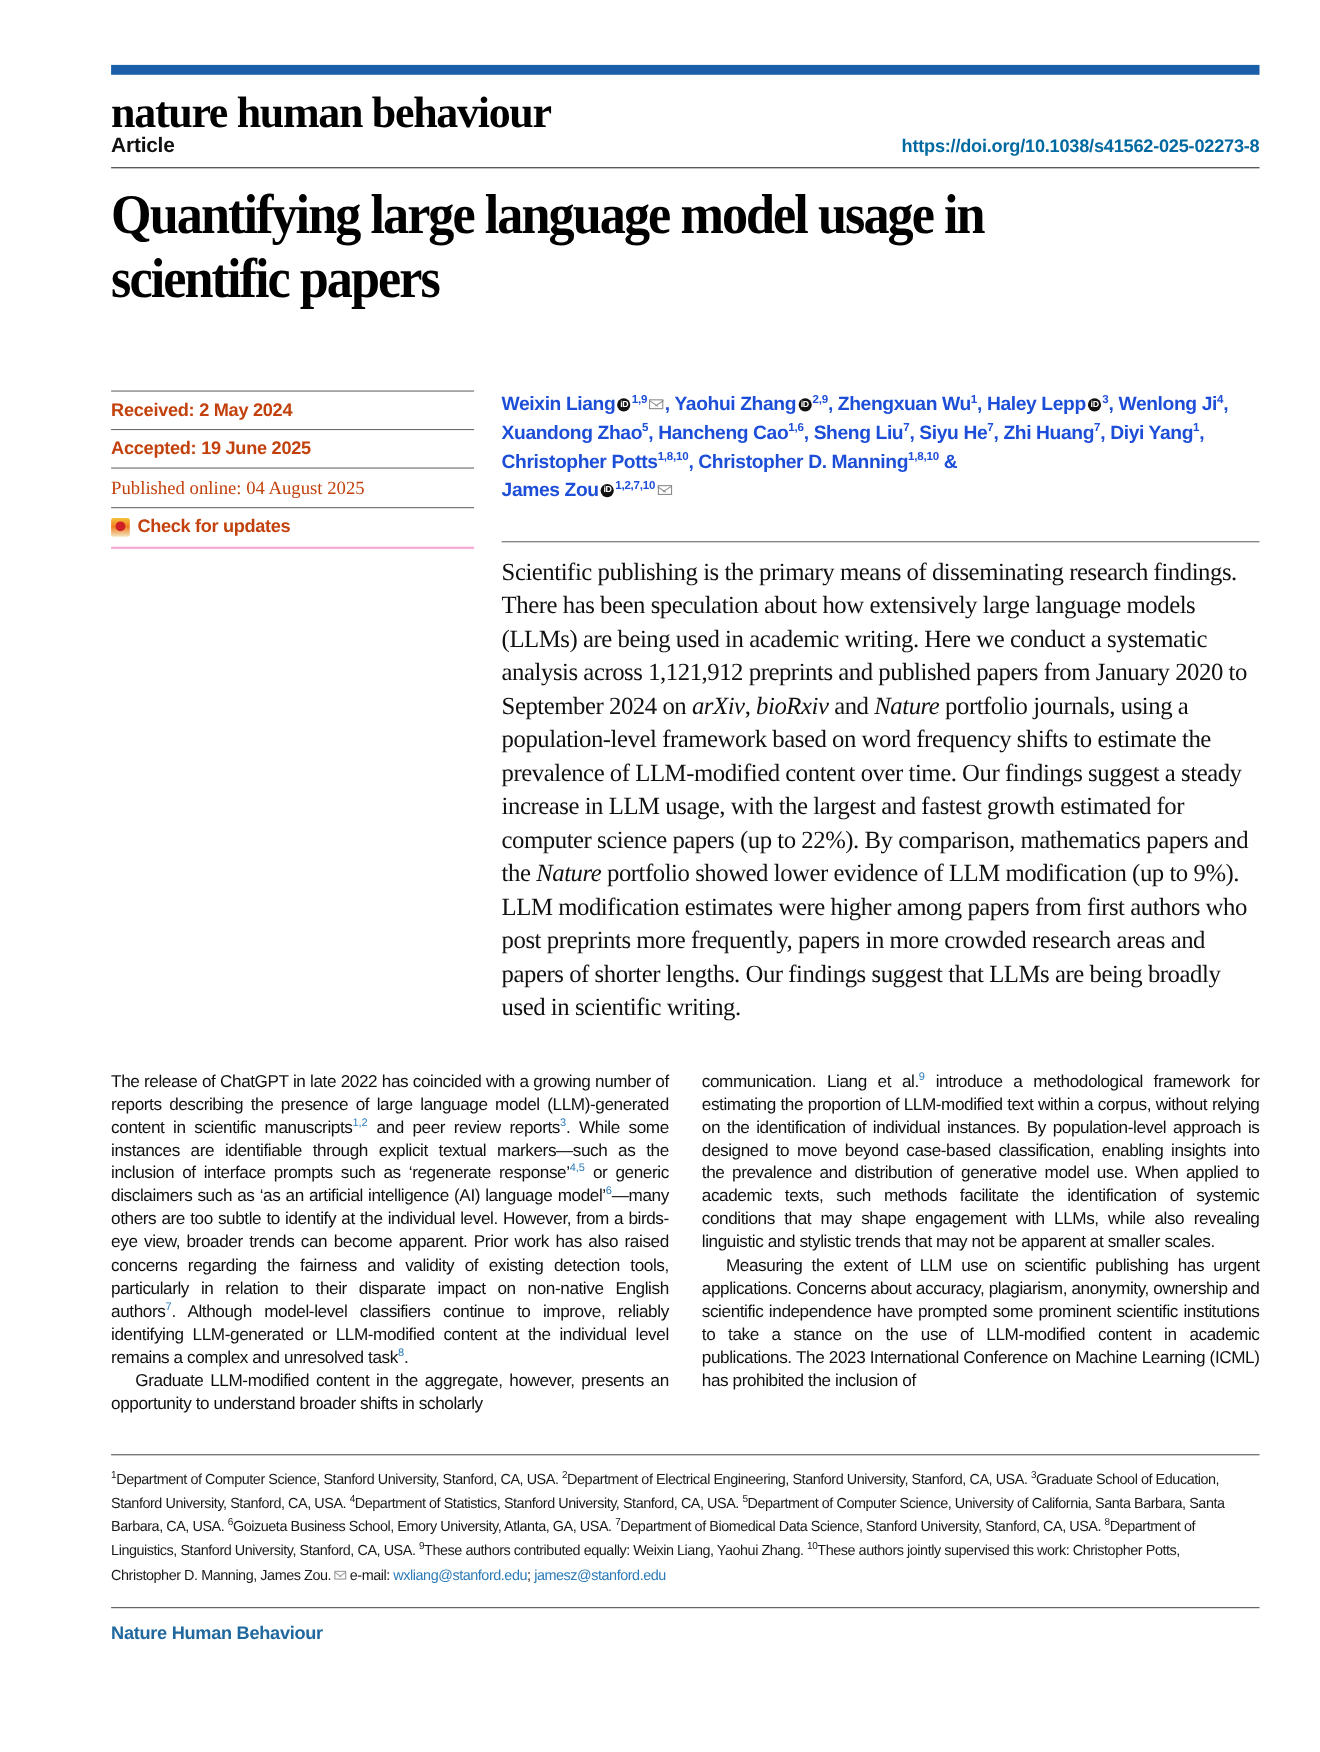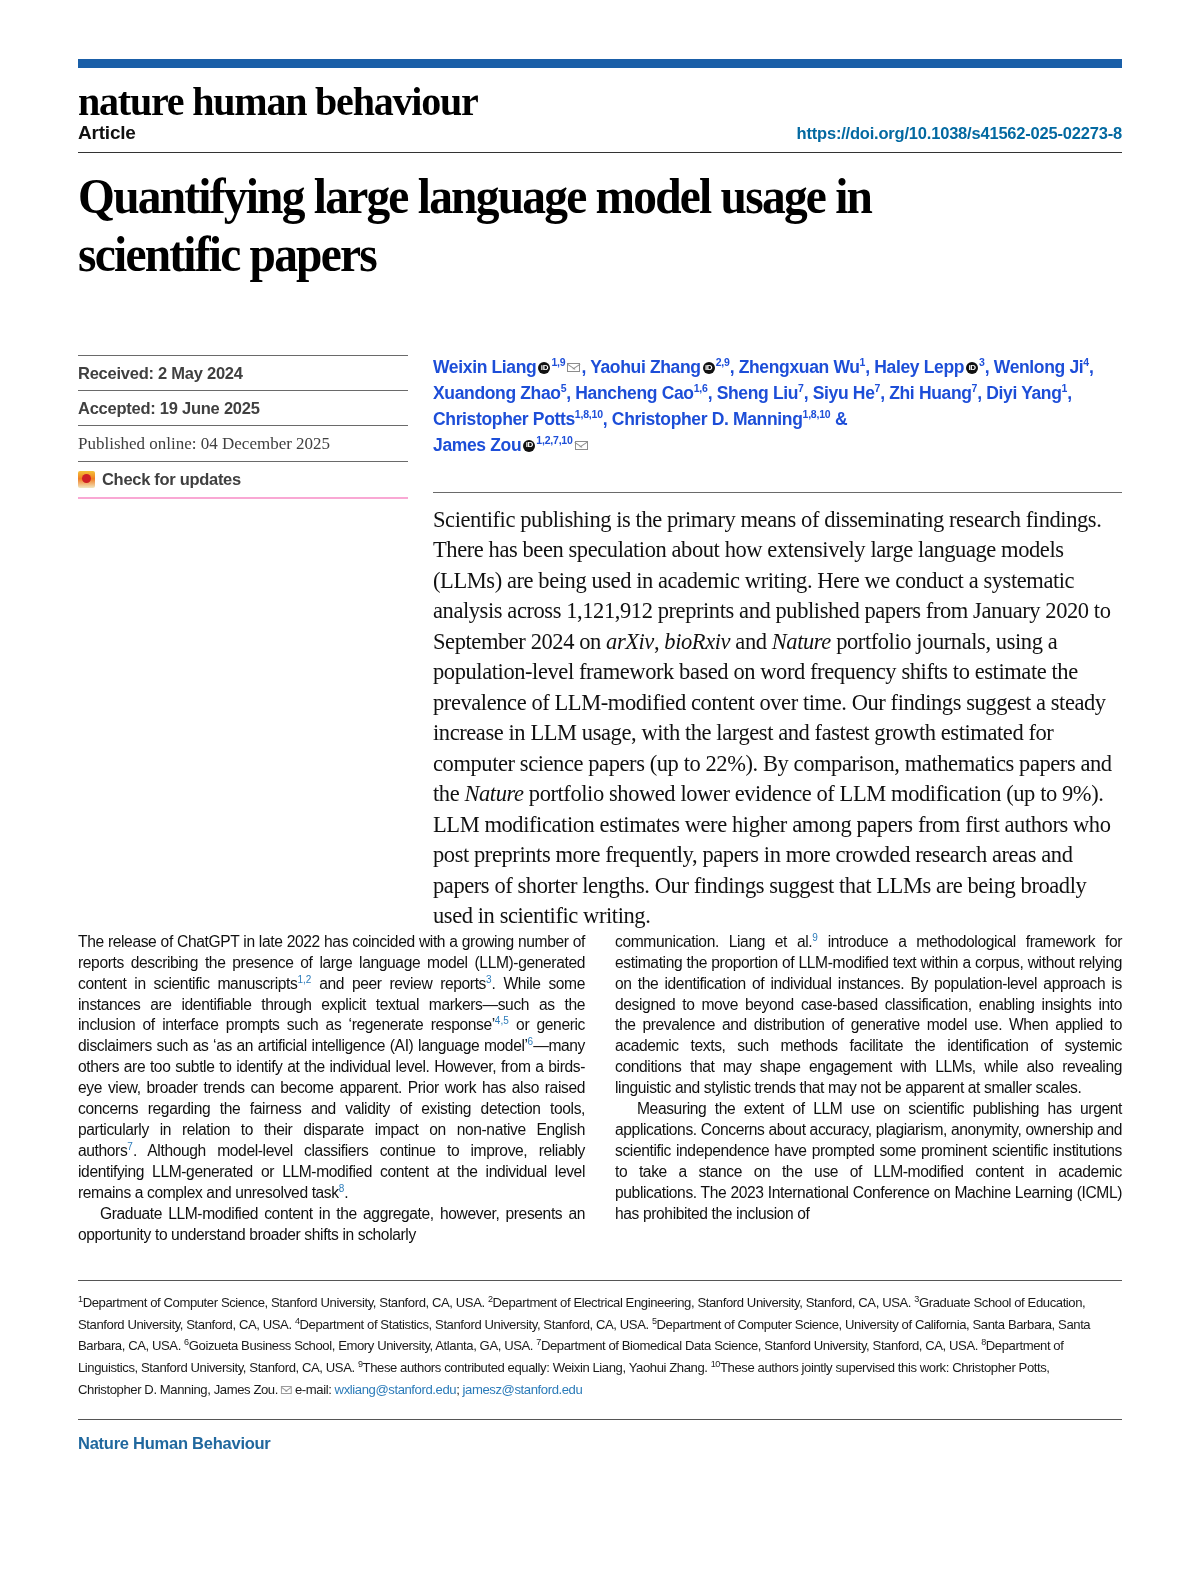--- a/index.html
+++ b/index.html
@@ -15,21 +15,21 @@
     position: relative;
     overflow: hidden;
   }
 
   .page {
     position: absolute;
     left: 0; top: 0;
     width: 1200px;
     height: 1593px;
     box-sizing: border-box;
-    padding: 0 78px;
+    padding: 0 101px;
   }
 
   
   .top-rule {
     height: 9px;
     background: #1a5fa8;
     margin-top: 59px;
     width: 1044px;
   }
   .journal-logo {
@@ -97,21 +97,21 @@
     flex: 1 1 auto;
     margin-left: 25px;
   }
 
   .meta-line {
     border-top: 1px solid #6a6a6a;
     padding: 8px 0 7px 0;
     font-size: 16.5px;
     font-weight: 700;
     letter-spacing: -0.25px;
-    color: #404040;
+    color: #c2410c;
   }
   .meta-line.serif {
     font-family: "Liberation Serif", serif;
     font-weight: 400;
     font-size: 17px;
     letter-spacing: 0;
   }
   .meta-line.updates {
     display: flex;
     align-items: center;
@@ -211,20 +211,21 @@
     letter-spacing: -0.42px;
     color: #111;
     font-weight: 400;
   }
   .abstract em { font-style: italic; }
 
   
   .body-cols {
     display: flex;
     gap: 30px;
+    margin-top: 42px;
     width: 1044px;
   }
   .body-col {
     width: 507px;
     flex: 0 0 507px;
     font-size: 15.6px;
     line-height: 1.345;
     letter-spacing: -0.38px;
     text-align: justify;
     color: #101010;
@@ -317,21 +318,21 @@
   </div>
   <div class="bar-rule"></div>
 
   <h1 class="article-title">Quantifying large language model usage in scientific papers</h1>
 
   <div class="meta-row">
 
     <div class="meta-col">
       <div class="meta-line">Received: 2 May 2024</div>
       <div class="meta-line">Accepted: 19 June 2025</div>
-      <div class="meta-line serif">Published online: 04 December 2025</div>
+      <div class="meta-line serif">Published online: 04 August 2025</div>
       <div class="meta-line updates">
         <span class="crossmark"></span>
         <span class="updates-label">Check for updates</span>
       </div>
     </div>
 
     <div class="abstract-col">
 
       <div class="authors">
         <span>Weixin Liang</span><span class="orcid"></span><sup>1,9</sup><span class="envelope"></span><span>, Yaohui Zhang</span><span class="orcid"></span><sup>2,9</sup><span>, Zhengxuan Wu</span><sup>1</sup><span>, Haley Lepp</span><span class="orcid"></span><sup>3</sup><span>, Wenlong Ji</span><sup>4</sup><span>, Xuandong Zhao</span><sup>5</sup><span>, Hancheng Cao</span><sup>1,6</sup><span>, Sheng Liu</span><sup>7</sup><span>, Siyu He</span><sup>7</sup><span>, Zhi Huang</span><sup>7</sup><span>, Diyi Yang</span><sup>1</sup><span>, Christopher Potts</span><sup>1,8,10</sup><span>, Christopher D. Manning</span><sup>1,8,10</sup><span> &amp;</span>

